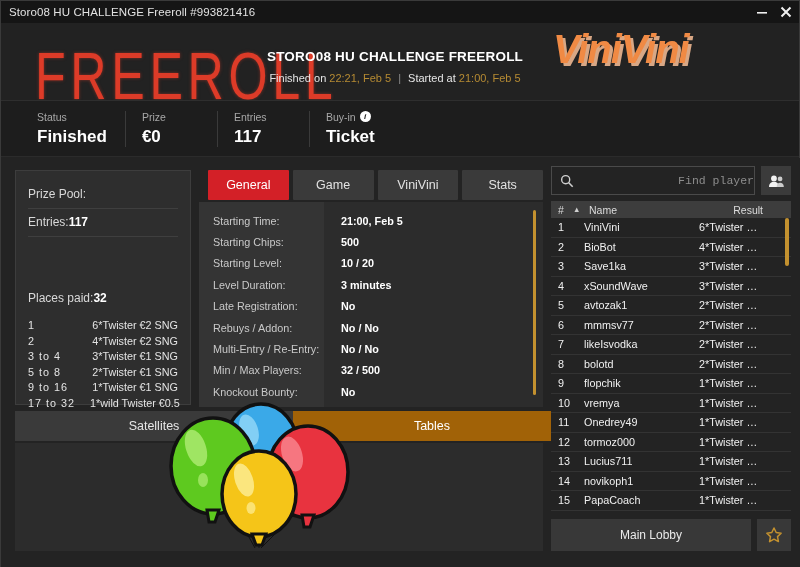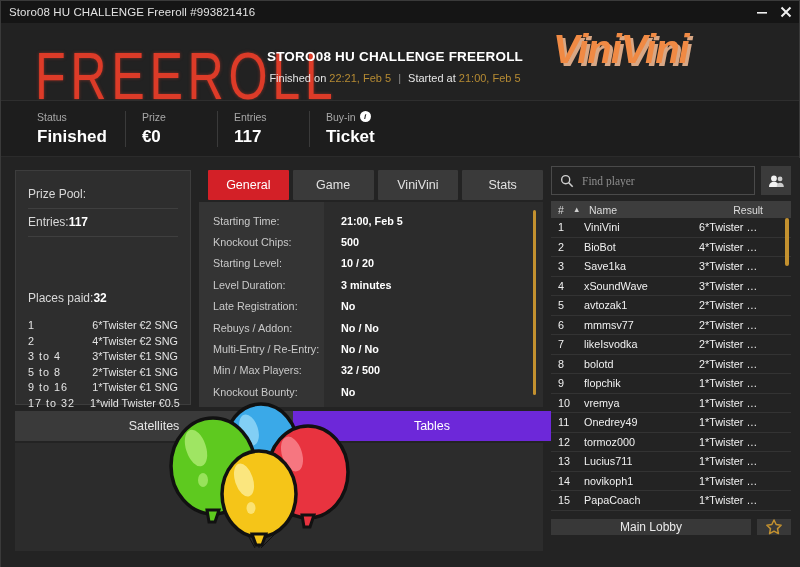--- a/index.html
+++ b/index.html
@@ -222,21 +222,22 @@
     flex: 1;
     background: #232323;
     border: 1px solid #4a4a4a;
     display: flex; align-items: center;
     padding-left: 8px; gap: 8px;
     cursor: text;
   }
   .searchbox input {
     flex: 1; background: transparent; border: none; outline: none;
     color: #d8d8d8; font-size: 11.5px;
-    font-family: Liberation Serif, serif;
+    font-family: Liberation Mono, monospace;
+    text-align: right;
   }
   .searchbox input::placeholder { color: #8d8d8d; }
   .people-btn {
     width: 30px; background: #3b3b3b;
     display: flex; align-items: center; justify-content: center;
     cursor: pointer;
   }
   .listhead {
     margin-top: 6px;
     height: 17px;
@@ -269,21 +270,21 @@
   .list-scroll {
     position: absolute;
     right: 2px; top: 0;
     width: 4px; height: 48px;
     background: #c3912f;
     border-radius: 2px;
     cursor: pointer;
   }
   .bottomrow {
     margin-top: 8px;
-    display: flex; gap: 6px; height: 16px;
+    display: flex; gap: 6px; height: 32px;
   }
   .mainlobby {
     flex: 1; background: #383838;
     display: flex; align-items: center; justify-content: center;
     font-size: 12px; color: #eaeaea; cursor: pointer;
   }
   .favbtn {
     width: 34px; background: #383838;
     display: flex; align-items: center; justify-content: center;
     cursor: pointer;
@@ -297,21 +298,21 @@
     display: flex;
     text-align: center;
   }
   .btab {
     flex: 1;
     display: flex; align-items: center; justify-content: center;
     font-size: 12.5px; color: #e6e6e6;
     background: #3a3a3a;
     cursor: pointer;
   }
-  .btab.active { background: #6d28d9; color: #fff; }
+  .btab.active { background: #a16207; color: #fff; }
   .botpanel {
     position: absolute;
     left: 14px; top: 285px;
     width: 528px; height: 108px;
     background: #2c2c2c;
     overflow: hidden;
   }
 
   
   .balloons {
@@ -432,21 +433,21 @@
           <div class="tab">Stats</div>
         </div>
       <div class="tabcontent">
         <div class="tc-labels"></div>
         <div id="detail-rows">
             <div class="dt-row" style="position: absolute; left: 0px; top: 8px; width: 100%;">
               <span class="dt-label">Starting Time:</span>
               <span class="dt-value">21:00, Feb 5</span>
             </div>
             <div class="dt-row" style="position: absolute; left: 0px; top: 29.4px; width: 100%;">
-              <span class="dt-label">Knockout Chips:</span>
+              <span class="dt-label">Starting Chips:</span>
               <span class="dt-value">500</span>
             </div>
             <div class="dt-row" style="position: absolute; left: 0px; top: 50.8px; width: 100%;">
               <span class="dt-label">Starting Level:</span>
               <span class="dt-value">10 / 20</span>
             </div>
             <div class="dt-row" style="position: absolute; left: 0px; top: 72.2px; width: 100%;">
               <span class="dt-label">Level Duration:</span>
               <span class="dt-value">3 minutes</span>
             </div>

